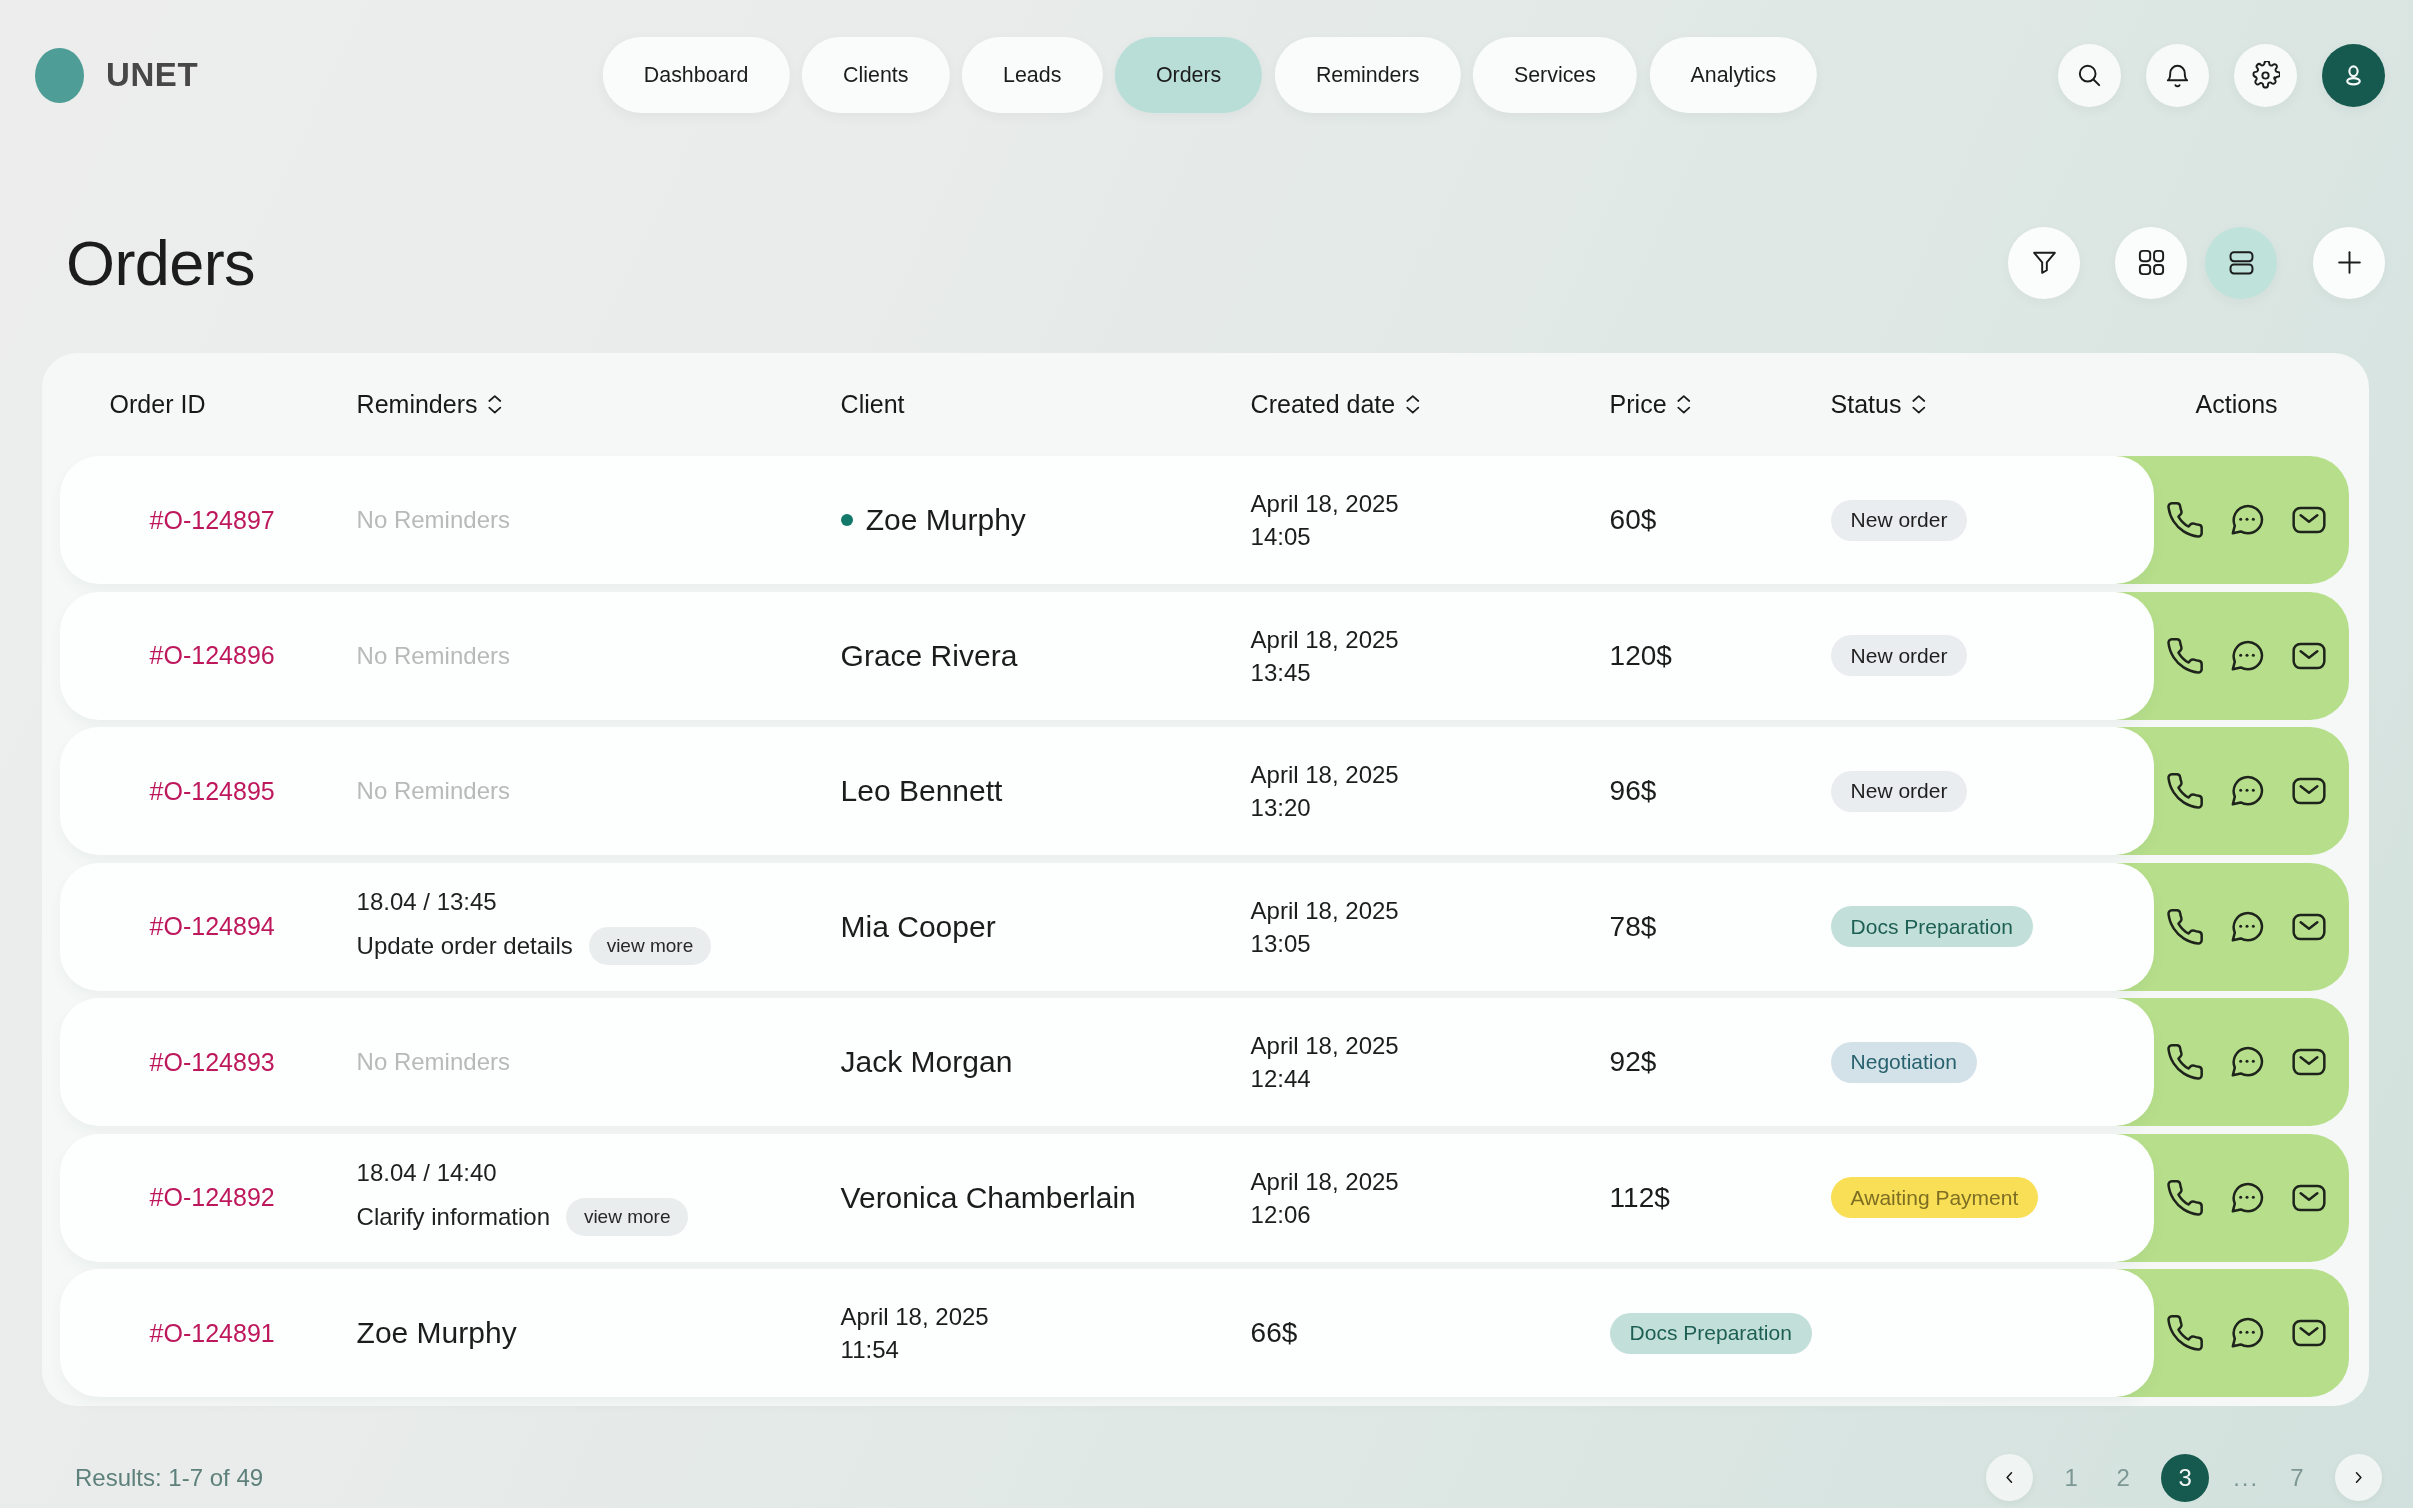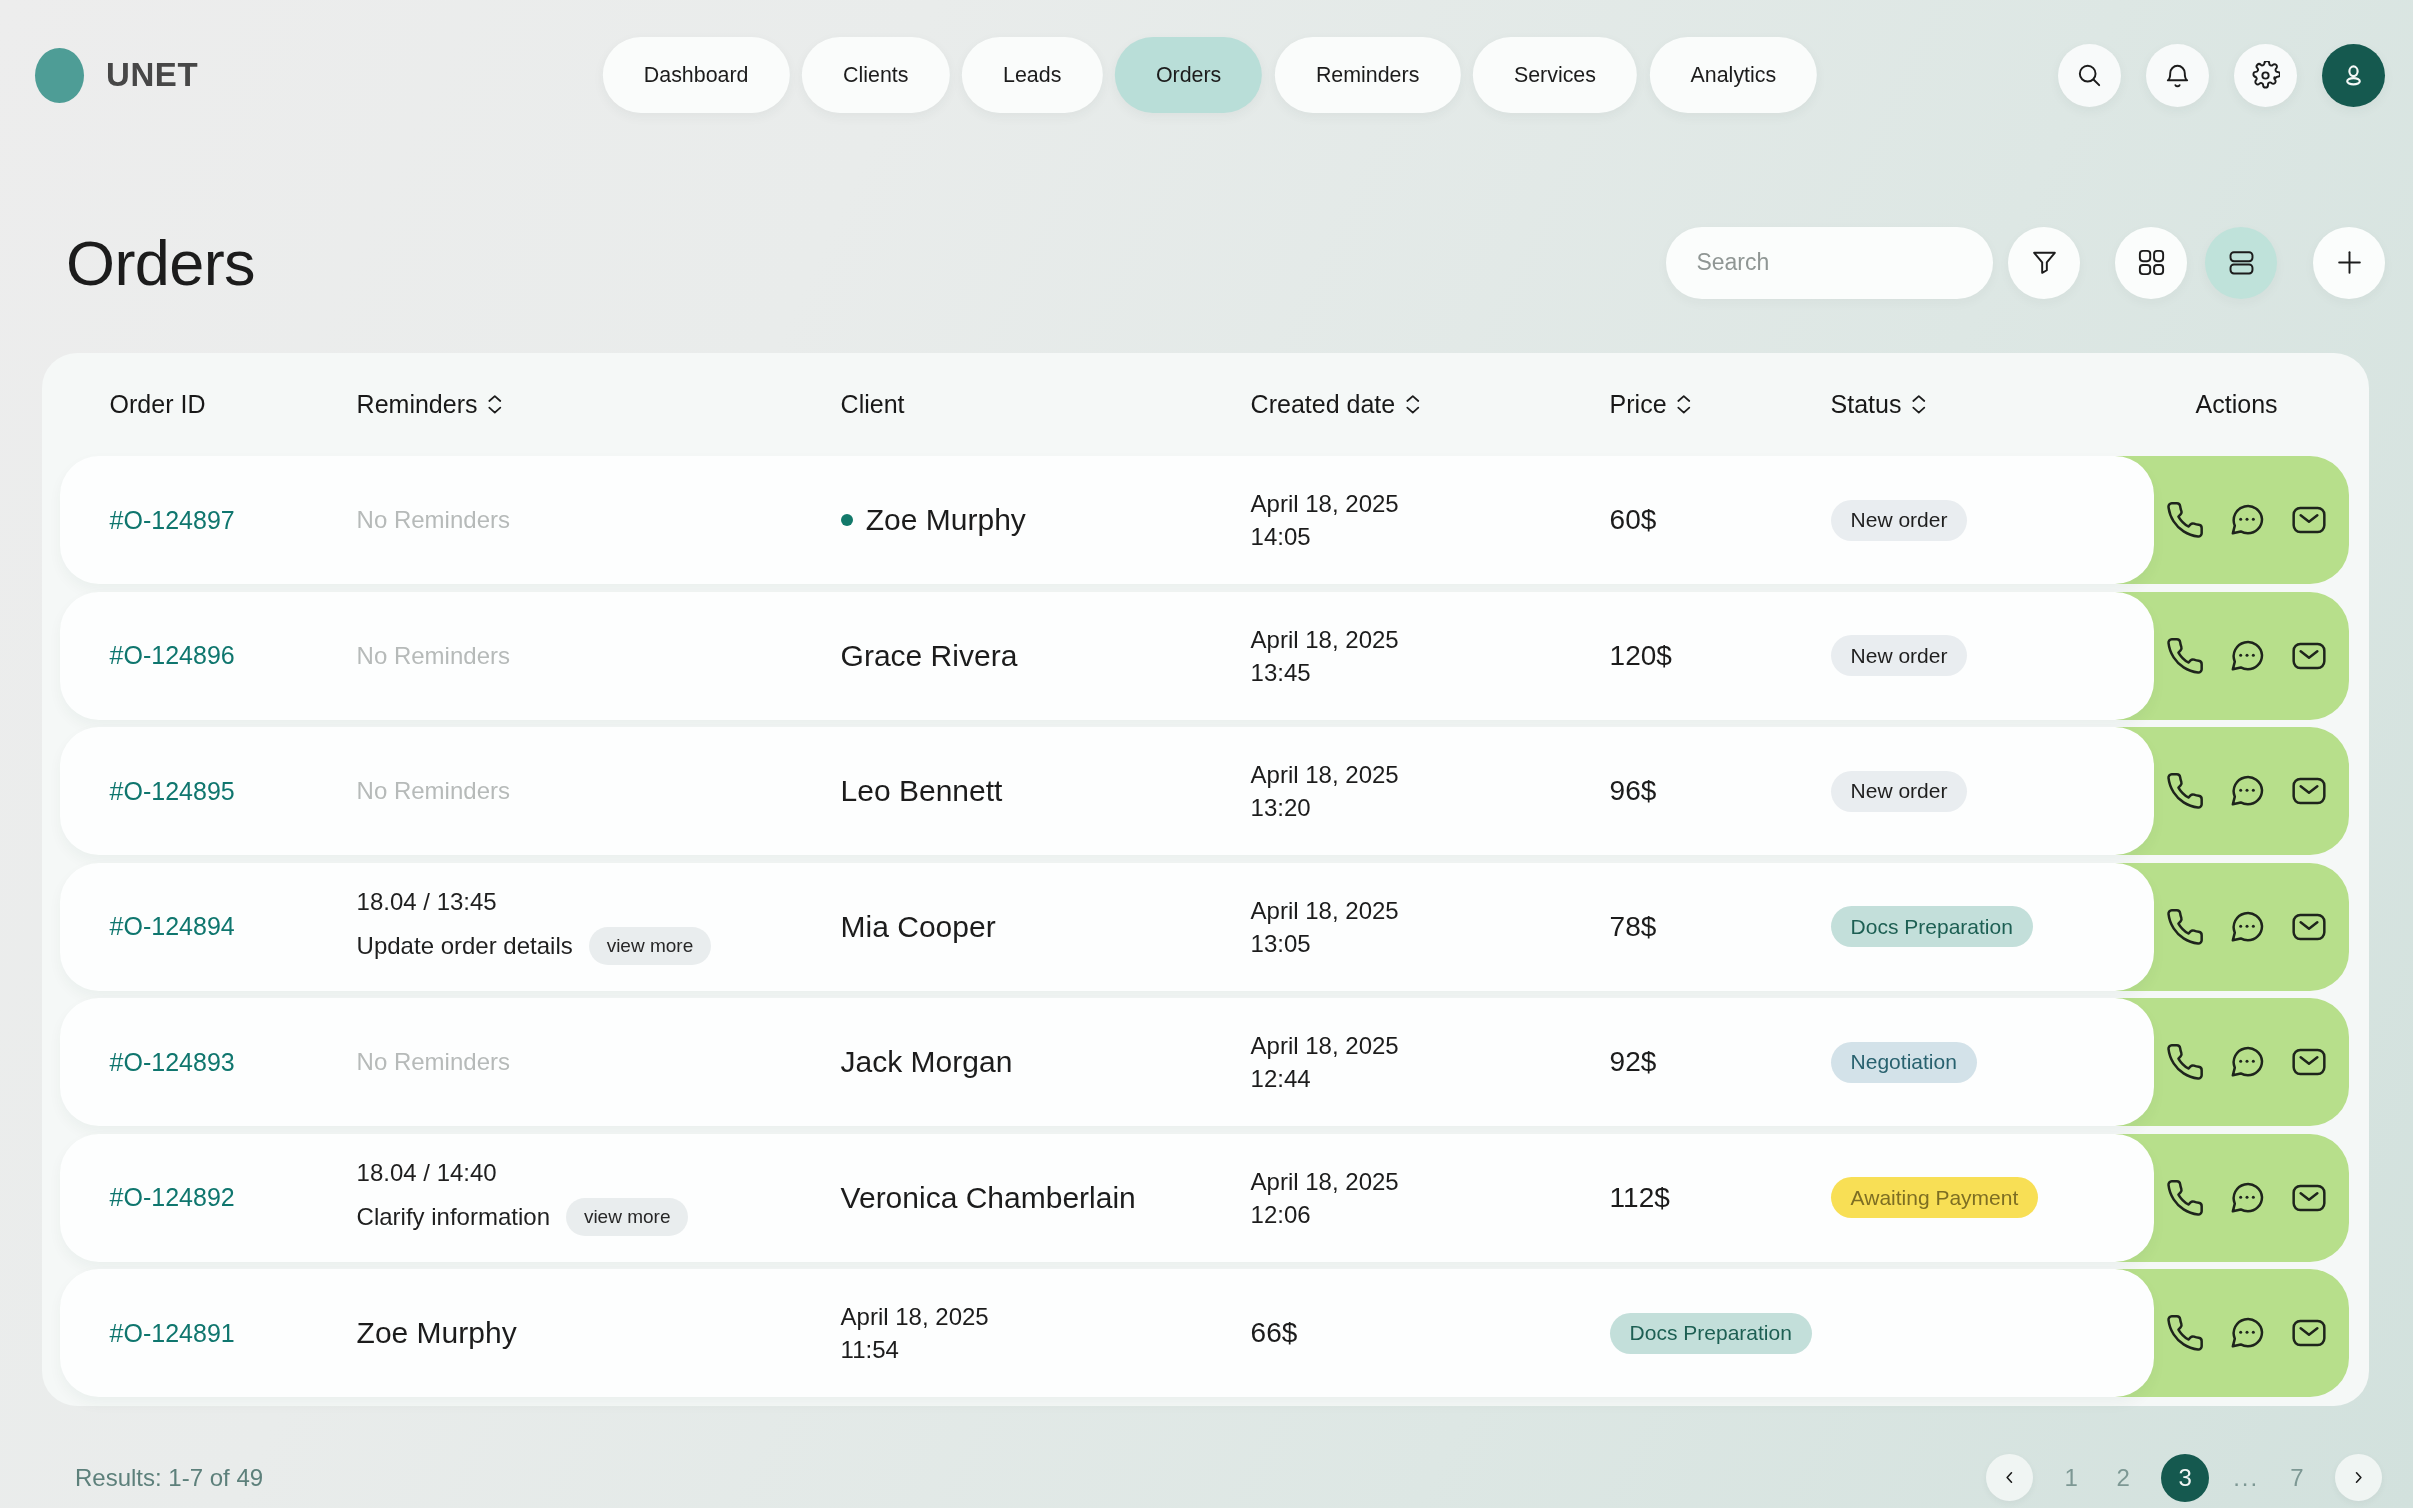--- a/index.html
+++ b/index.html
@@ -79,21 +79,21 @@
   .action-btn { width:43px; height:43px; display:flex; align-items:center; justify-content:center; cursor:pointer; }
   .action-btn svg { width:40px; height:40px; stroke:#1e241c; fill:none; stroke-width:1.5; stroke-linecap:round; stroke-linejoin:round; }
   .row-card {
     position:relative; z-index:1; width:2094px; height:100%;
     background:#fdfefe; border-radius:39px;
     box-shadow:0 6.3px 14px rgba(30,60,50,.045);
     display:grid; align-items:center; padding-left:50px;
     grid-template-columns:247px 484px 410px 359px 221px 1fr;
     cursor:pointer;
   }
-  .cell-order { font-size:25px; color:#0f766e; }
+  .cell-order { font-size:25px; color:#be185d;margin-left:40px; }
   .no-rem { font-size:24px; color:#b6bab9; }
   .rem-time { font-size:24px; color:#1f1f1f; margin-bottom:11.3px; }
   .rem-line2 { display:flex; align-items:center; gap:16.3px; font-size:24px; color:#1f1f1f; }
   .pill-more {
     background:#e9edee; border-radius:21.4px; height:38px; padding:0 17.6px;
     font-size:19px; color:#272727; display:inline-flex; align-items:center; cursor:pointer; white-space:nowrap;
   }
   .cell-client { display:flex; align-items:center; gap:12.6px; font-size:30px; }
   .client-dot { width:12.6px; height:12.6px; border-radius:50%; background:#12796a; flex:0 0 auto; }
   .cell-date { font-size:24px; line-height:33px; }
@@ -168,27 +168,20 @@
           <ellipse cx="12" cy="16.8" rx="5.2" ry="2.6"></ellipse>
         </svg>
     </div>
   </div>
 </header>
 
 <section class="page-head">
   <h1 class="page-title">Orders</h1>
 
   <div class="toolbar">
-    <div class="searchbar">
-      <input type="text" placeholder="Search" style="">
-      <svg viewBox="0 0 24 24">
-          <circle cx="10.5" cy="10.5" r="6.5"></circle>
-          <line x1="15.5" y1="15.5" x2="20" y2="20"></line>
-        </svg>
-    </div>
     <div class="tool-circle m24">
       <svg viewBox="0 0 24 24">
           <path d="M4 4.5h16l-6.2 7.4v6.1l-3.6 2v-8.1z"></path>
         </svg>
     </div>
     <div class="tool-circle m56">
       <svg viewBox="0 0 24 24">
           <rect x="3" y="3" width="8" height="8" rx="2.4"></rect>
           <rect x="3" y="14" width="8" height="7" rx="2.4"></rect>
           <rect x="14" y="3" width="7" height="8" rx="2.4"></rect>

